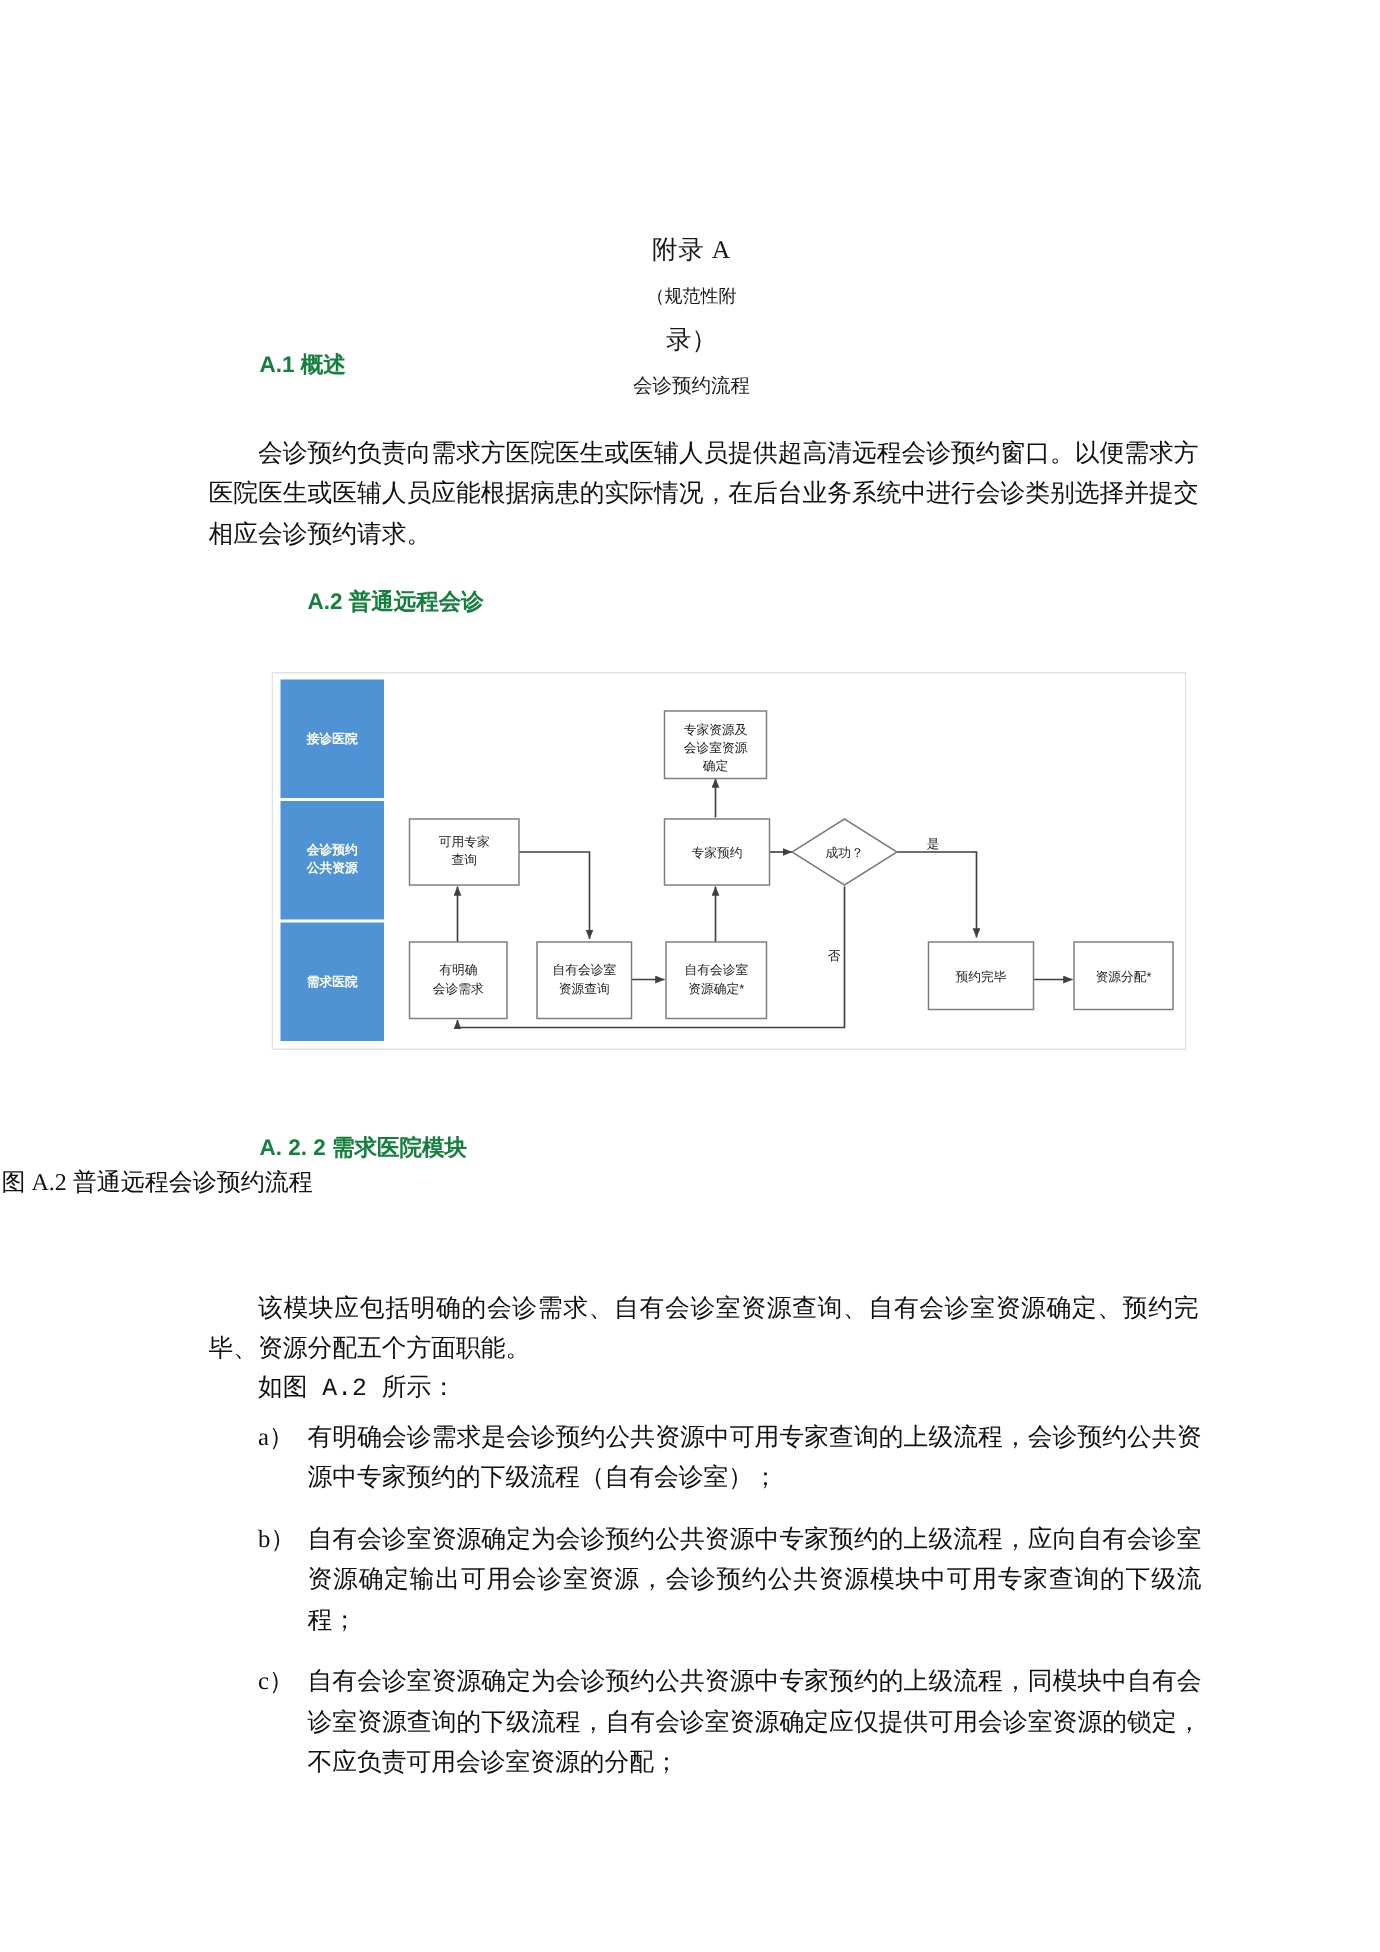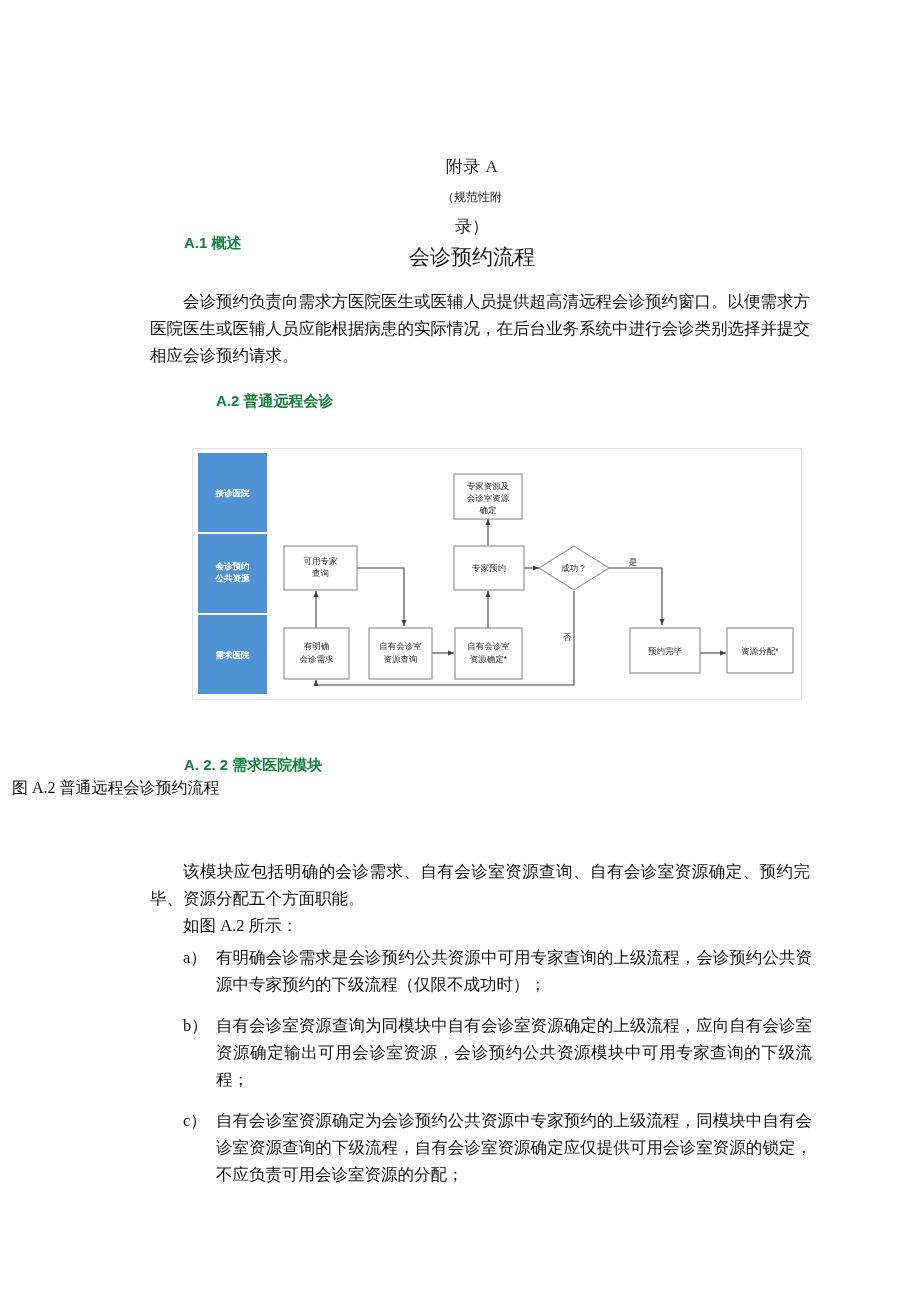--- a/index.html
+++ b/index.html
@@ -12,21 +12,21 @@
     width: 920px;
     height: 1301px;
     position: relative;
     font-family: "Liberation Serif", "DejaVu Serif", serif;
     color: #1a1a1a;
     overflow: hidden;
   }
 
   .page {
     position: absolute;
-    left: 12px; top: 0;
+    left: 1px; top: 0;
     width: 760px;
     height: 1301px;
   }
 
   
   .title-block {
     position: absolute;
     left: 0;
     top: 152px;
     width: 920px;
@@ -39,21 +39,21 @@
   }
   .appendix-sub1 {
     font-size: 12px;
     line-height: 30px;
   }
   .appendix-sub2 {
     font-size: 17px;
     line-height: 30px;
   }
   .appendix-name {
-    font-size: 21px;
+    font-size: 13px;
     line-height: 30px;
   }
 
   
   .heading {
     position: absolute;
     font-family: "Liberation Sans", "DejaVu Sans", sans-serif;
     font-size: 15px;
     font-weight: bold;
     color: #15803d;
@@ -82,20 +82,21 @@
     left: 138px;
     top: 858px;
     width: 660px;
     text-indent: 33px;
   }
   #p-asshown {
     left: 138px;
     top: 912px;
     width: 660px;
     text-indent: 33px;
+    font-family: Liberation Mono, monospace;
   }
 
   
   .fig-caption {
     position: absolute;
     left: 0;
     top: 778px;
     width: 920px;
     text-align: left;
     font-size: 16px;
@@ -174,25 +175,25 @@
 
   <div class="para" id="p-module">该模块应包括明确的会诊需求、自有会诊室资源查询、自有会诊室资源确定、预约完毕、资源分配五个方面职能。</div>
   <div class="para" id="p-overview">会诊预约负责向需求方医院医生或医辅人员提供超高清远程会诊预约窗口。以便需求方医院医生或医辅人员应能根据病患的实际情况，在后台业务系统中进行会诊类别选择并提交相应会诊预约请求。</div>
   <div class="para" id="p-asshown">如图 A.2 所示：</div>
 
   <div class="fig-caption">图 A.2 普通远程会诊预约流程</div>
 
   <div class="list-wrap">
     <div class="list-item">
       <span class="list-marker">a）</span>
-      <span class="list-text">有明确会诊需求是会诊预约公共资源中可用专家查询的上级流程，会诊预约公共资源中专家预约的下级流程（仅限不成功时）；</span>
+      <span class="list-text">有明确会诊需求是会诊预约公共资源中可用专家查询的上级流程，会诊预约公共资源中专家预约的下级流程（自有会诊室）；</span>
     </div>
     <div class="list-item">
       <span class="list-marker">b）</span>
-      <span class="list-text">自有会诊室资源查询为同模块中自有会诊室资源确定的上级流程，应向自有会诊室资源确定输出可用会诊室资源，会诊预约公共资源模块中可用专家查询的下级流程；</span>
+      <span class="list-text">自有会诊室资源确定为会诊预约公共资源中专家预约的上级流程，应向自有会诊室资源确定输出可用会诊室资源，会诊预约公共资源模块中可用专家查询的下级流程；</span>
     </div>
     <div class="list-item">
       <span class="list-marker">c）</span>
       <span class="list-text">自有会诊室资源确定为会诊预约公共资源中专家预约的上级流程，同模块中自有会诊室资源查询的下级流程，自有会诊室资源确定应仅提供可用会诊室资源的锁定，不应负责可用会诊室资源的分配；</span>
     </div>
   </div>
 
   <div class="diagram">
     <svg width="610" height="252" viewBox="0 0 610 252" xmlns="http://www.w3.org/2000/svg">
       <defs>

